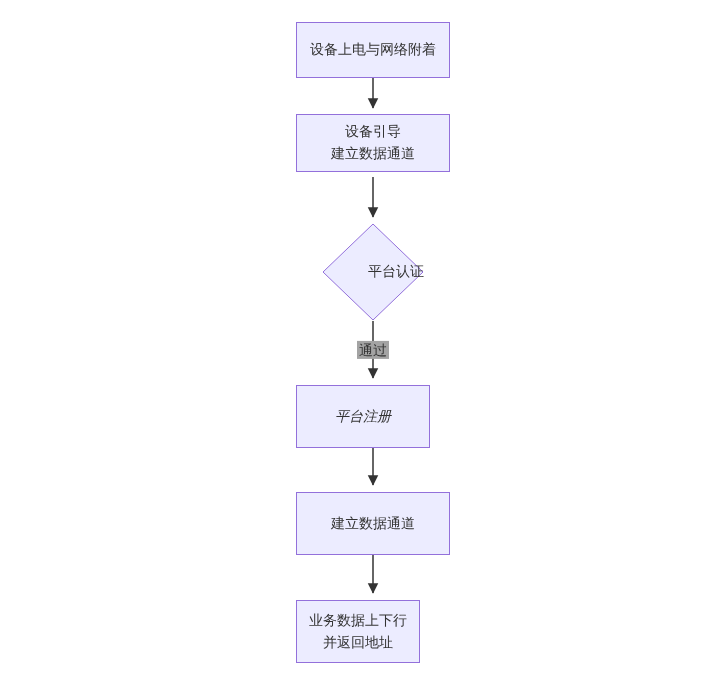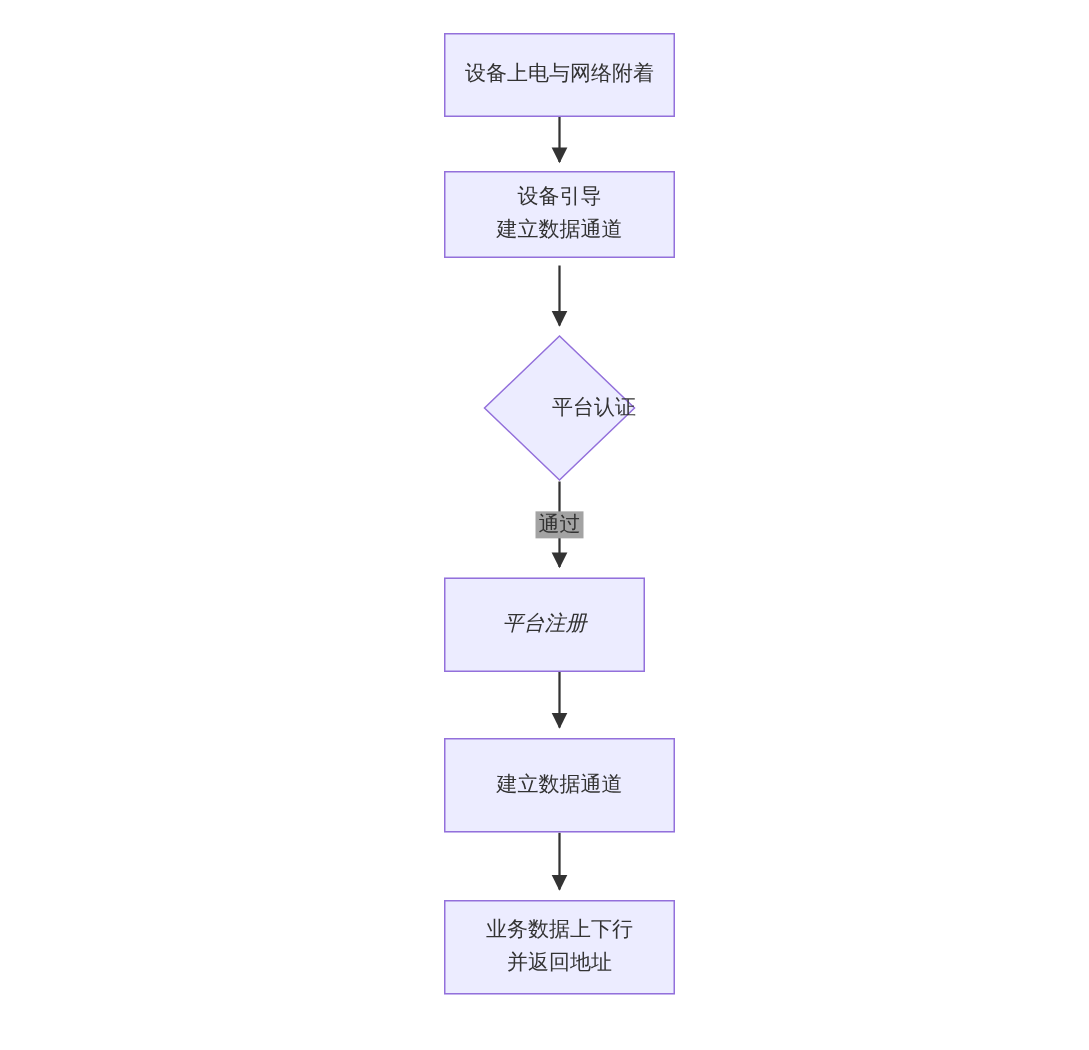--- a/index.html
+++ b/index.html
@@ -96,18 +96,18 @@
   <span class="edge-label" style="left:373px; top:350px;">通过</span>
 
   <div class="node" style="left:296px; top:385px; width:134px; height:63px;font-style:italic;">
     <span class="node-line">平台注册</span>
   </div>
 
   <div class="node" style="left:296px; top:492px; width:154px; height:63px;">
     <span class="node-line">建立数据通道</span>
   </div>
 
-  <div class="node" style="left:296px; top:600px; width:154px; height:63px;justify-content:center;">
+  <div class="node" style="left:296px; top:600px; width:124px; height:63px;justify-content:center;">
     <span class="node-line">业务数据上下行</span>
     <span class="node-line">并返回地址</span>
   </div>
 
 </div>
 
 </body></html>

